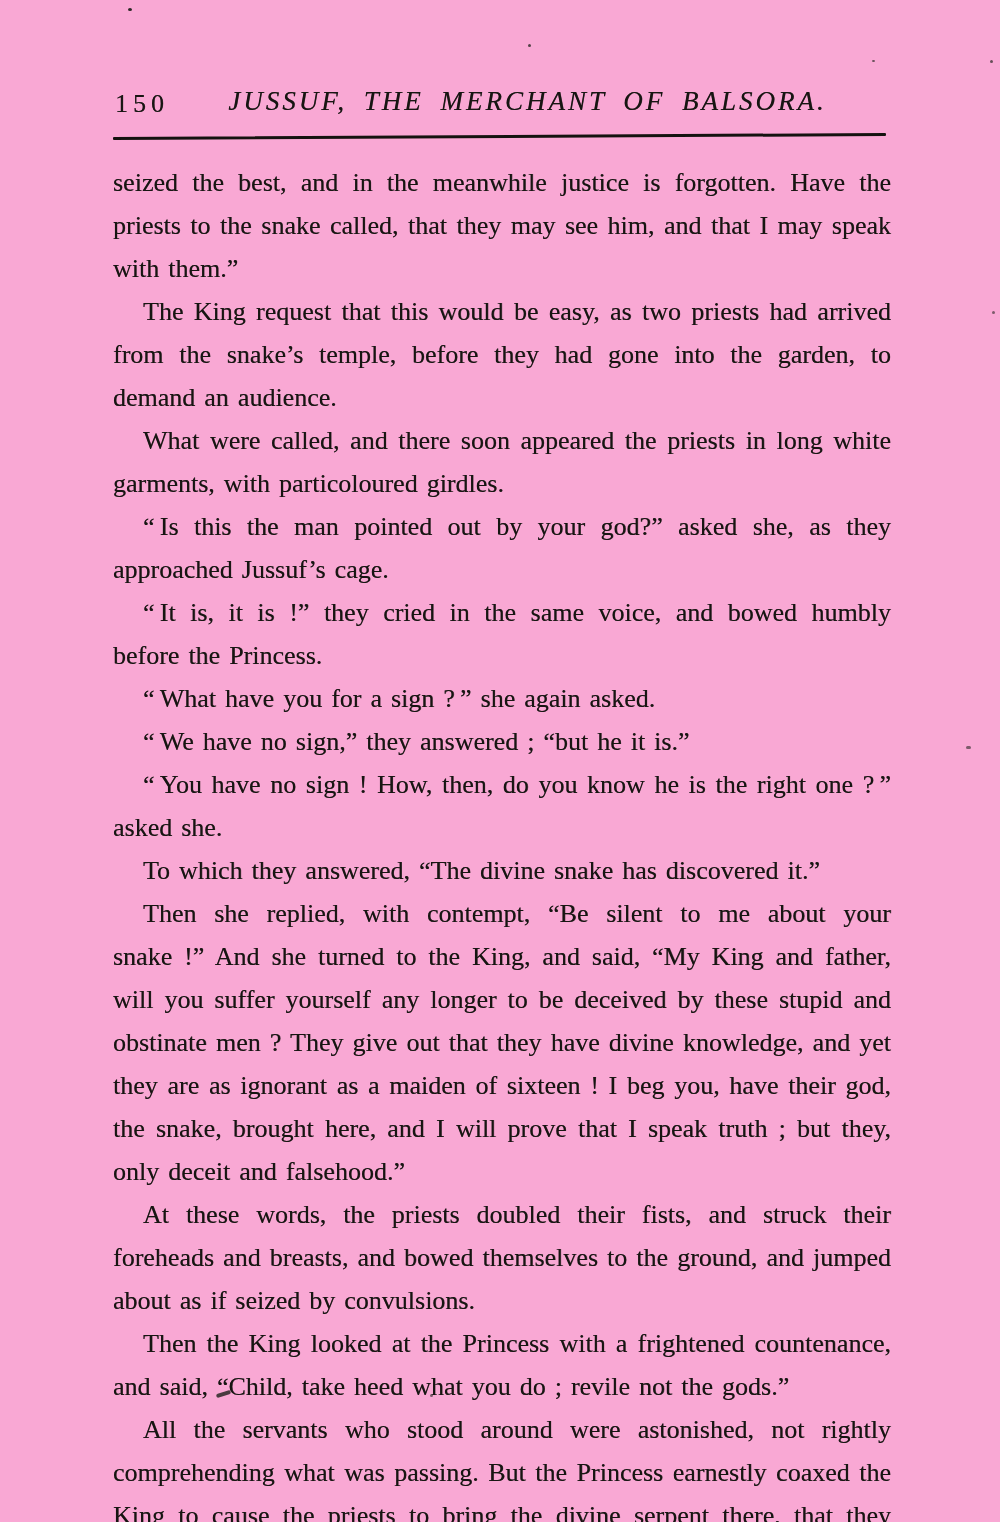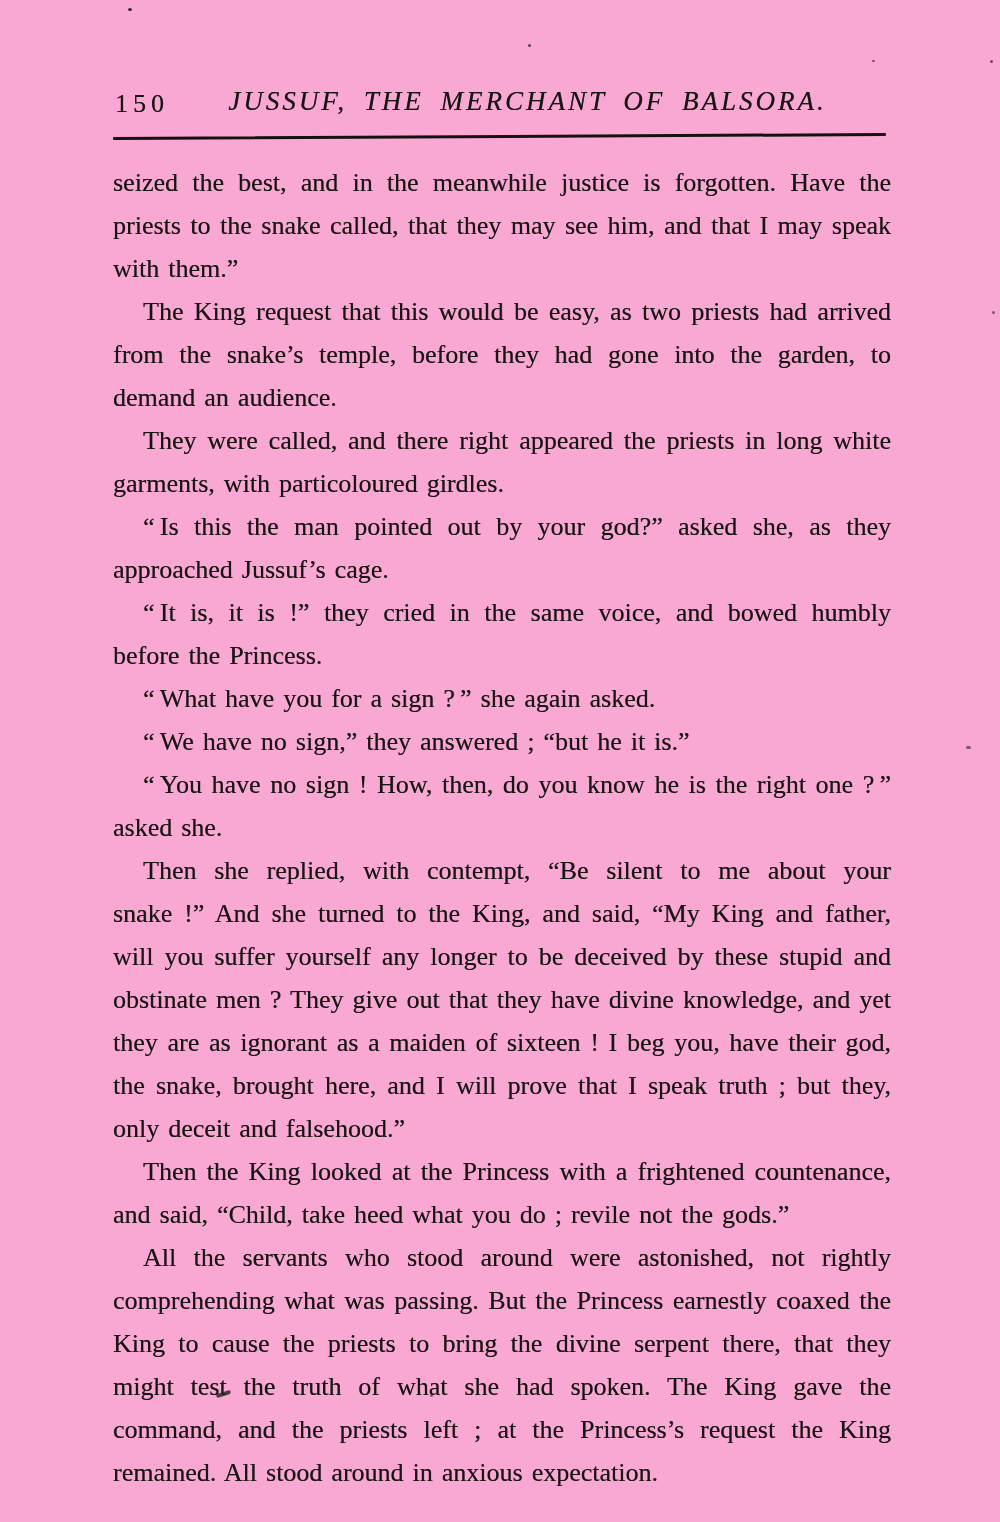--- a/index.html
+++ b/index.html
@@ -104,27 +104,29 @@
   <div class="page-header">
     <span class="page-number">150</span>
     <span class="header-title">JUSSUF, THE MERCHANT OF BALSORA.</span>
   </div>
 
   <div class="header-rule"></div>
 
   <div class="page-body">
     <p class="continued">seized the best, and in the meanwhile justice is forgotten.  Have the priests to the snake called, that they may see him, and that I may speak with them.”</p>
     <p>The King request that this would be easy, as two priests had arrived from the snake’s temple, before they had gone into the garden, to demand an audience.</p>
-    <p>They were called, and there right appeared the priests in long white garments, with particoloured girdles.</p>
+    <p>What were called, and there soon appeared the priests in long white garments, with particoloured girdles.</p>
     <p>“ Is this the man pointed out by your god?” asked she, as they approached Jussuf’s cage.</p>
     <p>“ It is, it is&nbsp;!” they cried in the same voice, and bowed humbly before the Princess.</p>
     <p>“ What have you for a sign&nbsp;? ” she again asked.</p>
     <p>“ We have no sign,” they answered&nbsp;; “but he it is.”</p>
     <p>“ You have no sign&nbsp;!   How, then, do you know he is the right one&nbsp;? ” asked she.</p>
+    <p>To which they answered, “The divine snake has discovered it.”</p>
     <p>Then she replied, with contempt, “Be silent to me about your snake&nbsp;!”   And she turned to the King, and said, “My King and father, will you suffer yourself any longer to be deceived by these stupid and obstinate men&nbsp;?   They give out that they have divine knowledge, and yet they are as ignorant as a maiden of sixteen&nbsp;! I beg you, have their god, the snake, brought here, and I will prove that I speak truth&nbsp;; but they, only deceit and falsehood.”</p>
+    <p>At these words, the priests doubled their fists, and struck their foreheads and breasts, and bowed themselves to the ground, and jumped about as if seized by convulsions.</p>
     <p>Then the King looked at the Princess with a frightened countenance, and said, “Child, take heed what you do&nbsp;; revile not the gods.”</p>
     <p>All the servants who stood around were astonished, not rightly comprehending what was passing.  But the Princess earnestly coaxed the King to cause the priests to bring the divine serpent there, that they might test the truth of what she had spoken.  The King gave the command, and the priests left&nbsp;; at the Princess’s request the King remained.  All stood around in anxious expectation.</p>
   </div>
 
   <span class="speck s1"></span>
   <span class="speck s2"></span>
   <span class="speck s3"></span>
   <span class="speck s4"></span>
   <span class="speck s5"></span>
   <span class="speck s6"></span>

